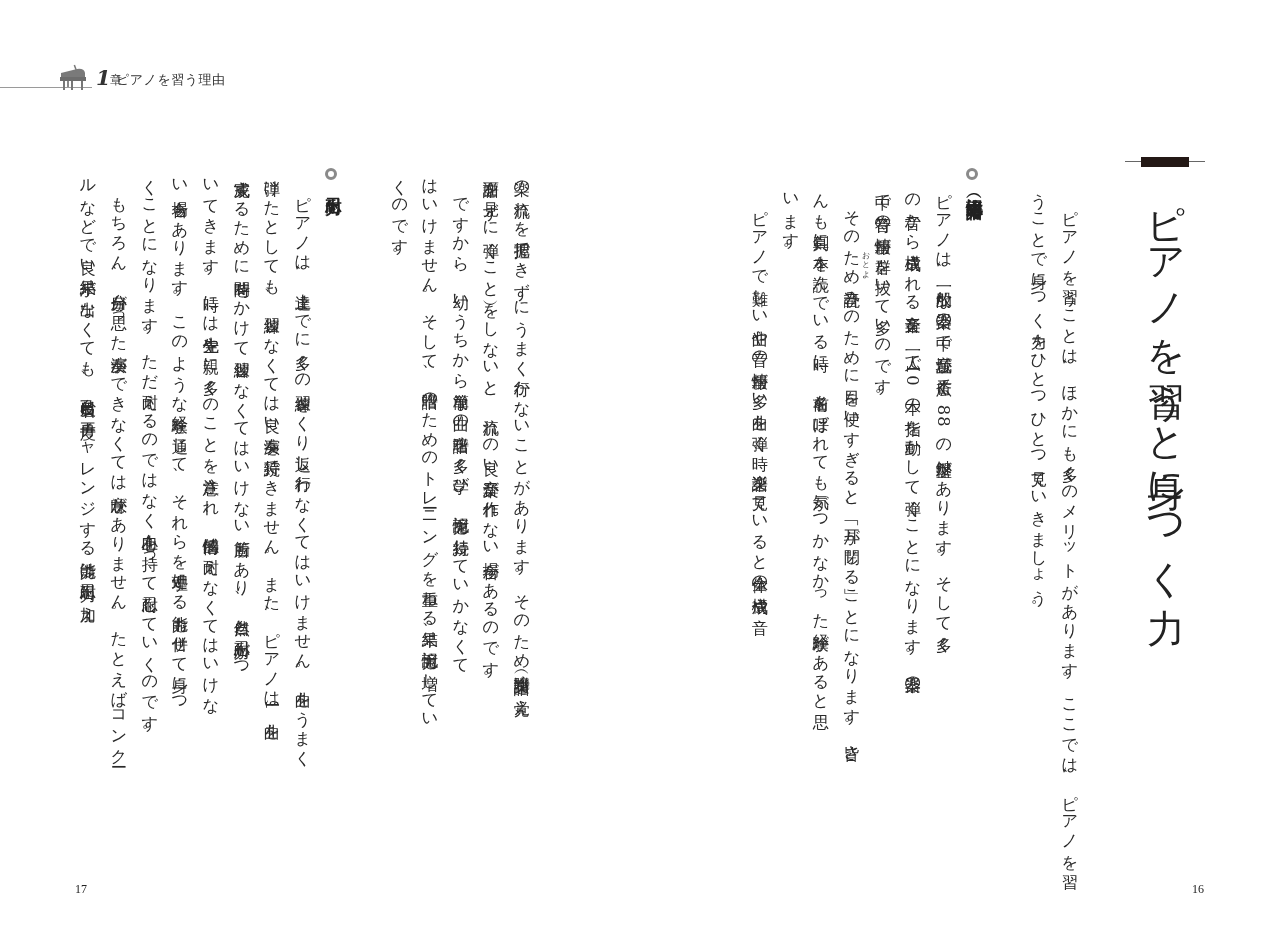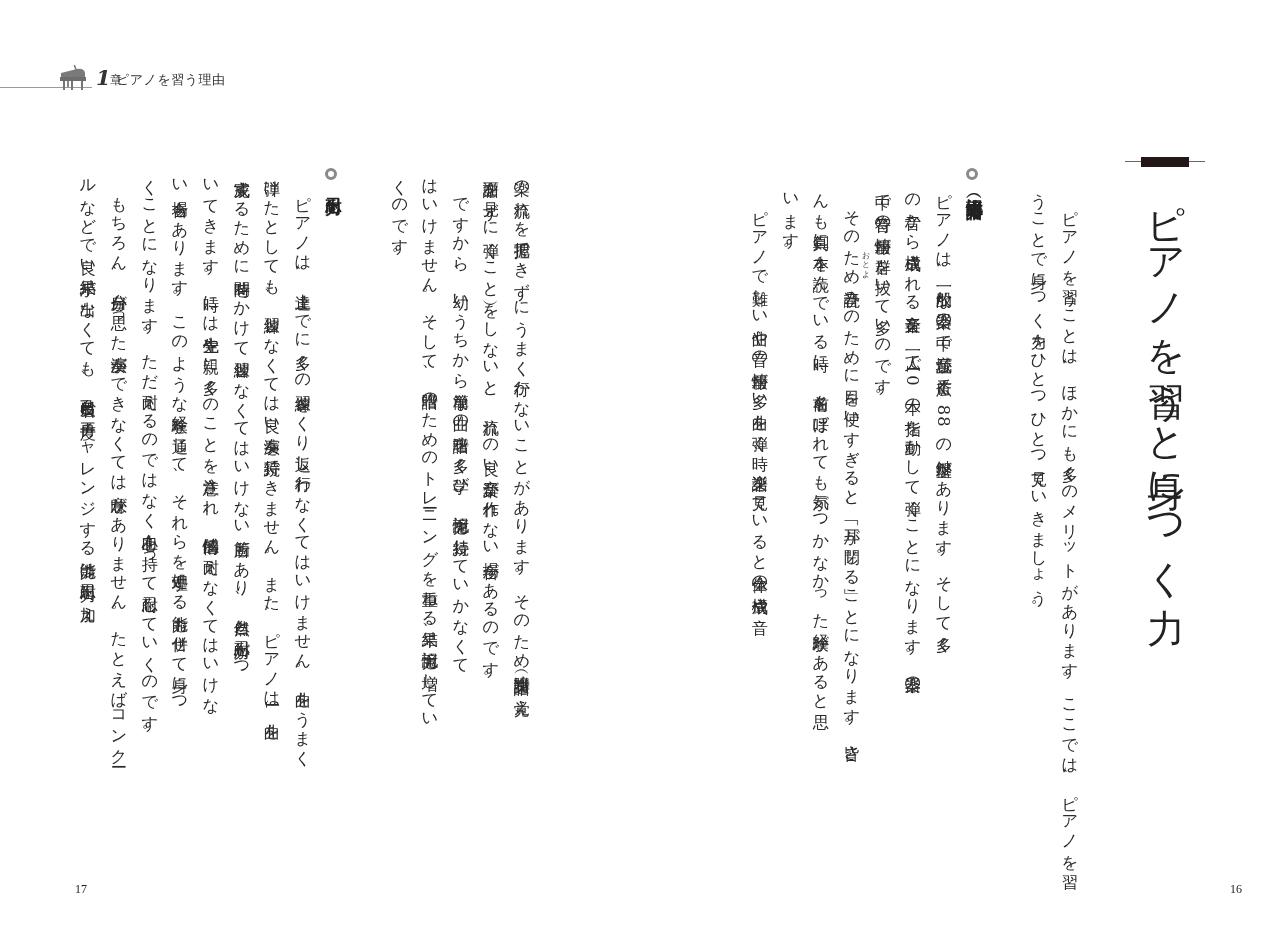--- a/index.html
+++ b/index.html
@@ -88,21 +88,21 @@
   <div class="col" style="left:935px; top:182px;">ピアノは、一般的な楽器の中で音域が一番広く、88の鍵盤があります。そして多く</div>
   <div class="col" style="left:904px; top:182px;">の音から構成される音楽を、一人で10本の指を動かして弾くことになります。楽器の</div>
   <div class="col" style="left:874px; top:182px;">中で音符の情報が群を抜いて多いのです。</div>
   <div class="col" style="left:843px; top:182px;">　そのため音読みのために目を使いすぎると、「耳が閉じる」ことになります。皆さ</div>
   <div class="ruby" style="left:859px; top:246px;">おと</div>
   <div class="ruby" style="left:859px; top:265px;">よ</div>
   <div class="col" style="left:812px; top:182px;">んも真剣に本を読んでいる時に、名前を呼ばれても気がつかなかった経験があると思</div>
   <div class="col" style="left:782px; top:182px;">います。</div>
   <div class="col" style="left:751px; top:182px;">　ピアノで難しい曲や音の情報が多い曲を弾く時、楽譜を見ていると全体の構成や音</div>
 
-  <div class="page-num" style="left:1230px; top:882px;text-align:right;">16</div>
+  <div class="page-num" style="left:1192px; top:882px;text-align:right;">16</div>
 </div>
 
 <div>
   <div class="col" style="left:513px; top:168px;">楽の流れを把握できずにうまく行かないことがあります。そのため暗譜（楽譜を覚え、</div>
   <div class="col" style="left:482px; top:168px;">譜面を見ずに弾くこと）をしないと、流れの良い音楽が作れない場合があるのです。</div>
   <div class="col" style="left:452px; top:168px;">　ですから、幼いうちから簡単な曲の暗譜を多く学び、記憶力を持続していかなくて</div>
   <div class="col" style="left:421px; top:168px;">はいけません。そして、暗譜のためのトレーニングを重ねる結果、記憶力も増してい</div>
   <div class="col" style="left:391px; top:168px;">くのです。</div>
 
   <div class="ring" style="left:325px; top:168px;"></div>

